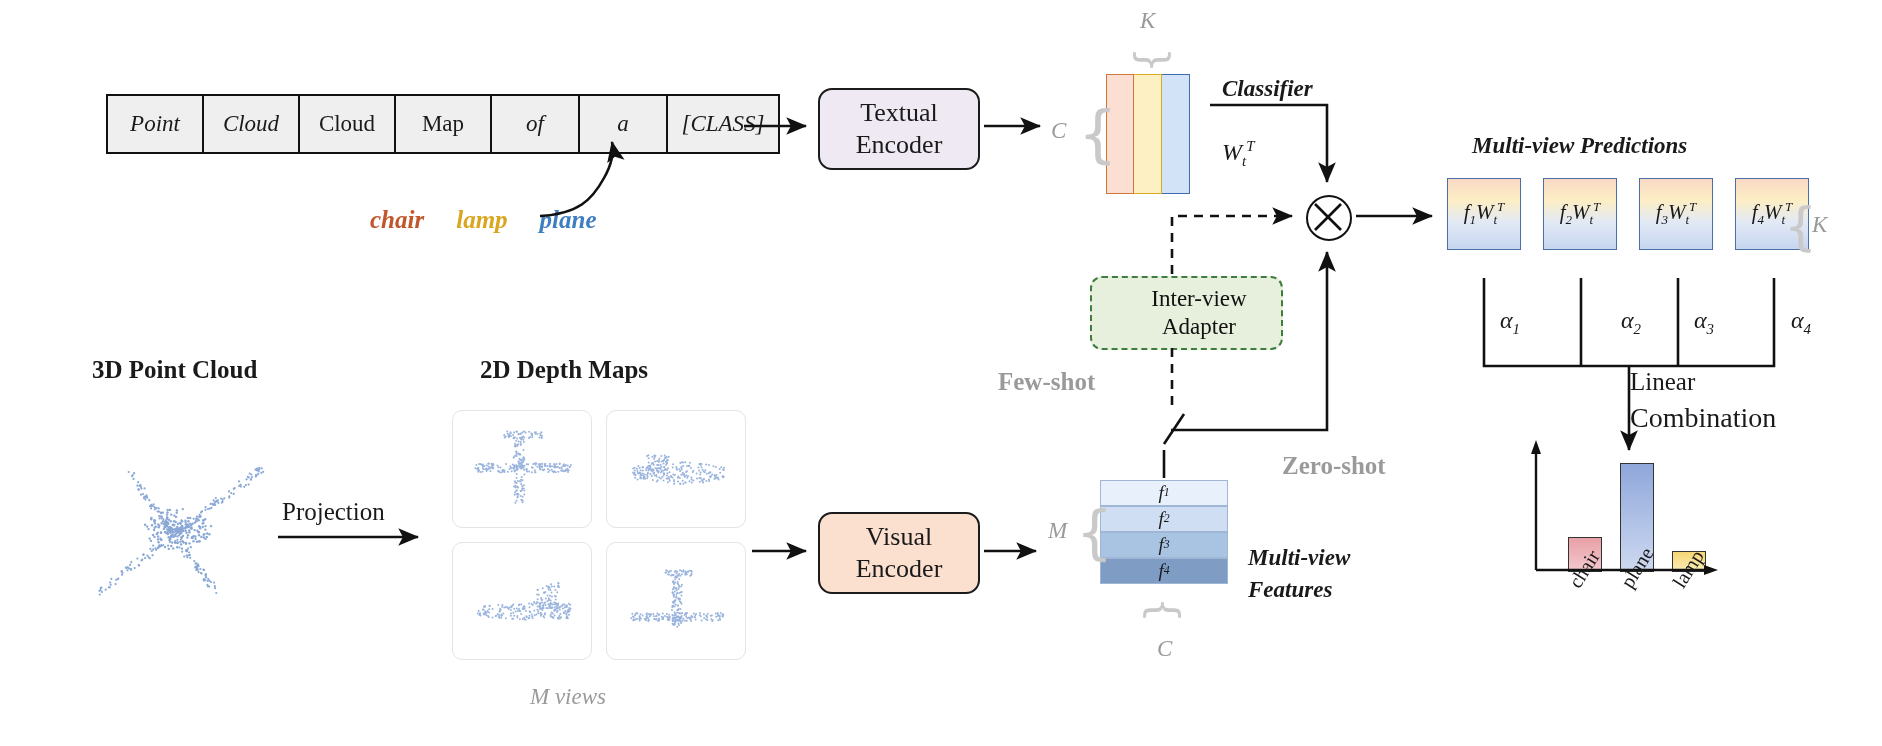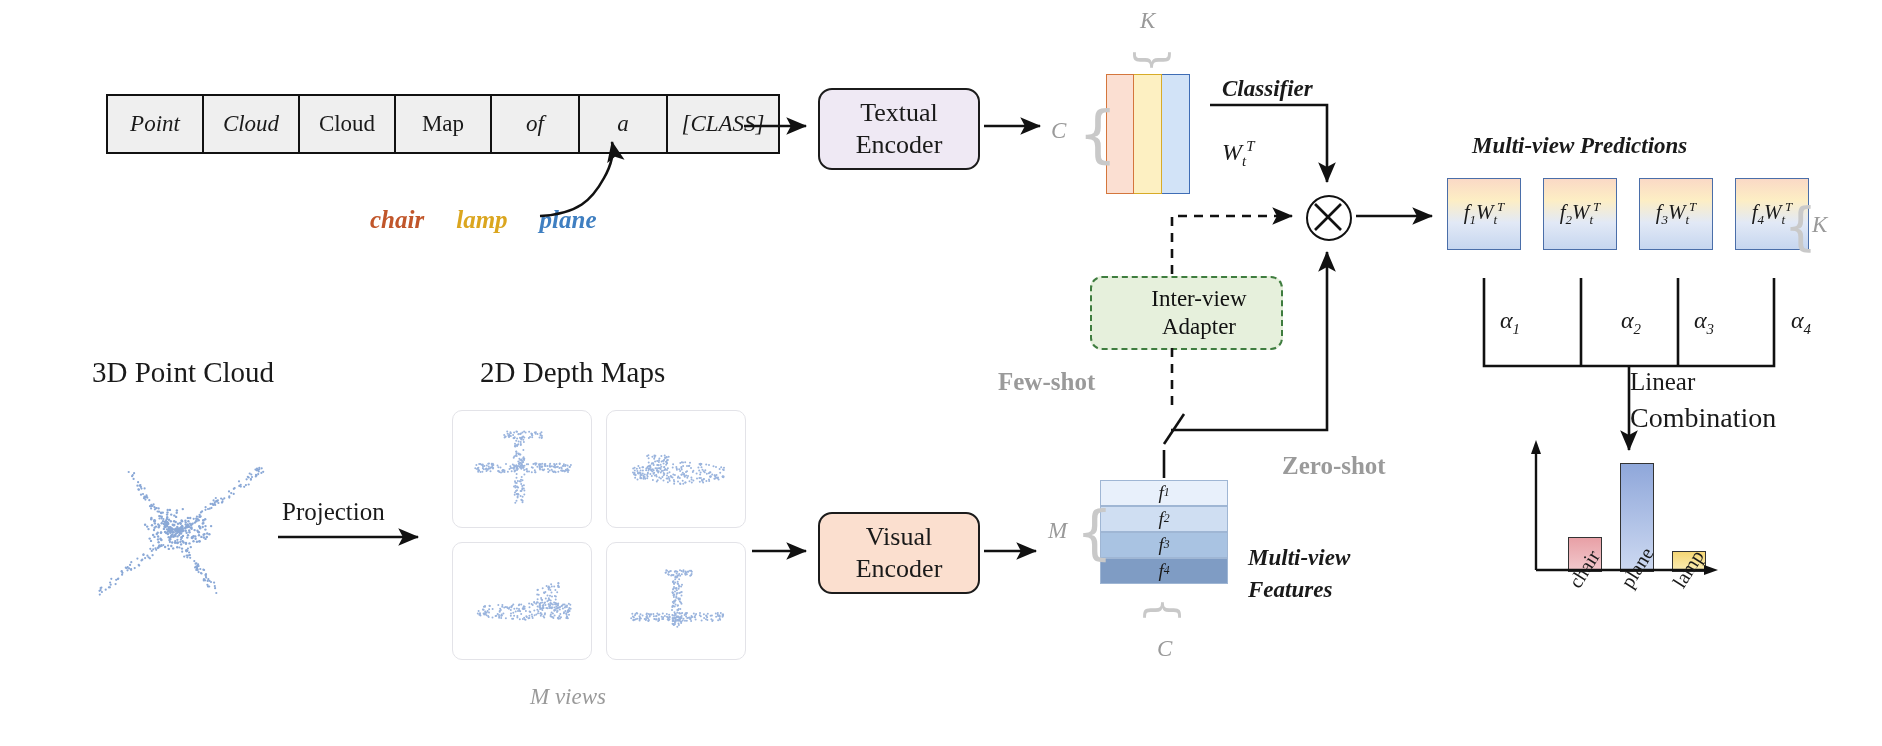--- a/index.html
+++ b/index.html
@@ -49,21 +49,21 @@
   .dimlabel{color:#9a9a9a;font-style:italic;font-size:23px;}
 
   
   .math{font-style:italic;font-size:24px;}
   sub,sup{font-size:.62em;font-style:italic;}
 
   
   .stage{color:#9a9a9a;font-weight:bold;font-size:25px;}
 
   
-  .heading{font-size:29px;font-weight:400;}
+  .heading{font-size:25px;font-weight:700;}
   .ital-head{font-style:italic;font-size:23px;font-weight:600;}
 
   
   #depth-grid{left:452px;top:410px;display:grid;
     grid-template-columns:140px 140px;grid-template-rows:118px 118px;gap:14px;}
   .tile{border:1px solid #e3e3e8;border-radius:10px;background:#fff;
         position:relative;overflow:hidden;}
   .tile svg{position:absolute;left:0;top:0;}
 
   

